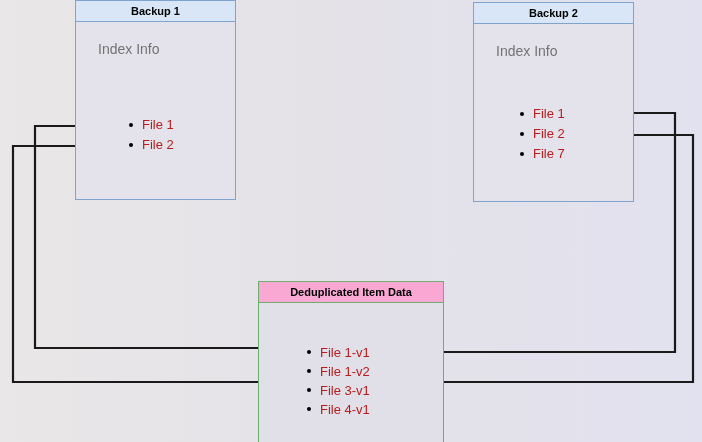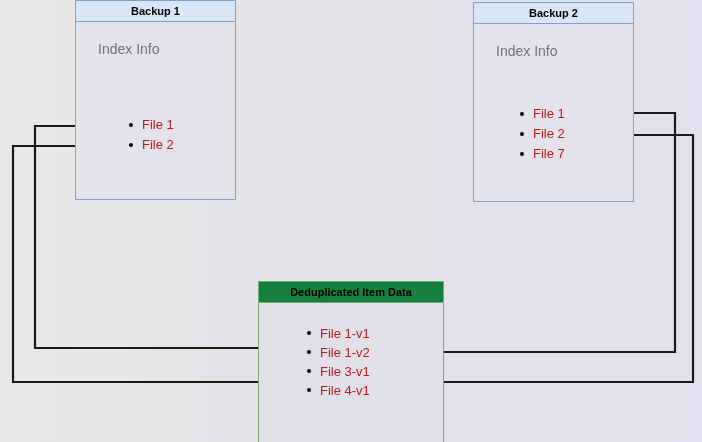--- a/index.html
+++ b/index.html
@@ -44,21 +44,21 @@
     height: 21px;
     line-height: 20px;
     text-align: center;
     font-weight: bold;
     font-size: 11px;
     color: #000;
     background: #d9e6f7;
     border-bottom: 1.5px solid #7ea3d1;
   }
   .node.dedup .node-header {
-    background: #15803d;
+    background: #f9a8d4;
     border-bottom: 1.5px solid #70ad70;
   }
   .index-label {
     position: absolute;
     font-size: 14px;
     color: #737373;
   }
   .file-list {
     position: absolute;
     margin: 0;
@@ -131,21 +131,21 @@
     <div class="index-label" style="left:22px; top:40px;">Index Info</div>
     <ul class="file-list" style="left:44px; top:101px;">
       <li>File 1</li>
       <li>File 2</li>
       <li>File 7</li>
     </ul>
   </div>
 
   <div class="node dedup" style="left:258px; top:281px; width:186px; height:168px;">
     <div class="node-header">Deduplicated Item Data</div>
-    <ul class="file-list dedup-list" style="left:46px; top:42px;text-align:center;">
+    <ul class="file-list dedup-list" style="left:46px; top:61px;text-align:center;">
       <li>File 1-v1</li>
       <li>File 1-v2</li>
       <li>File 3-v1</li>
       <li>File 4-v1</li>
     </ul>
   </div>
 
 </div>
 
 </body></html>

